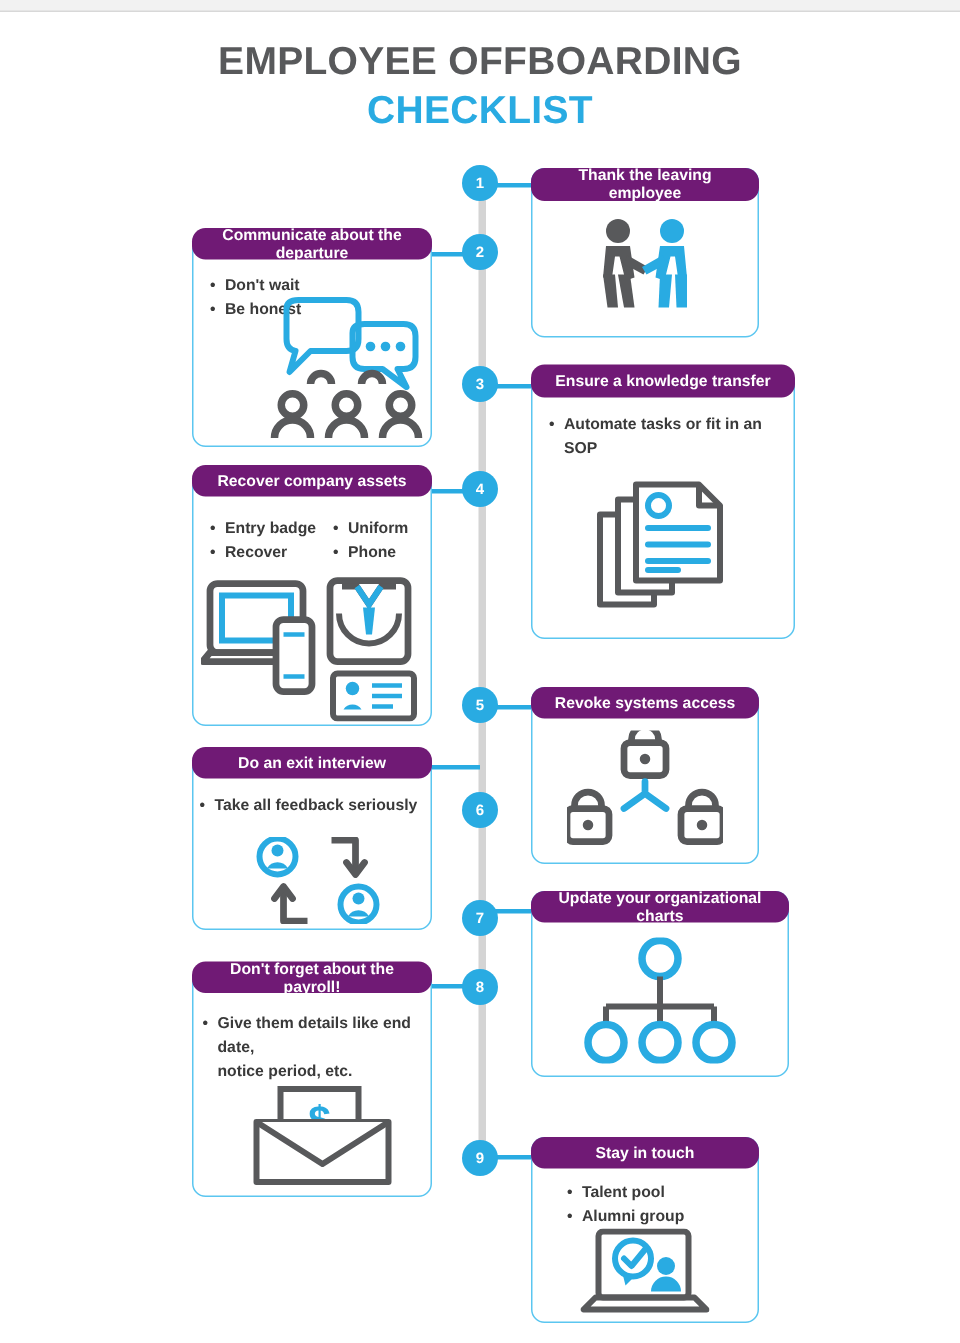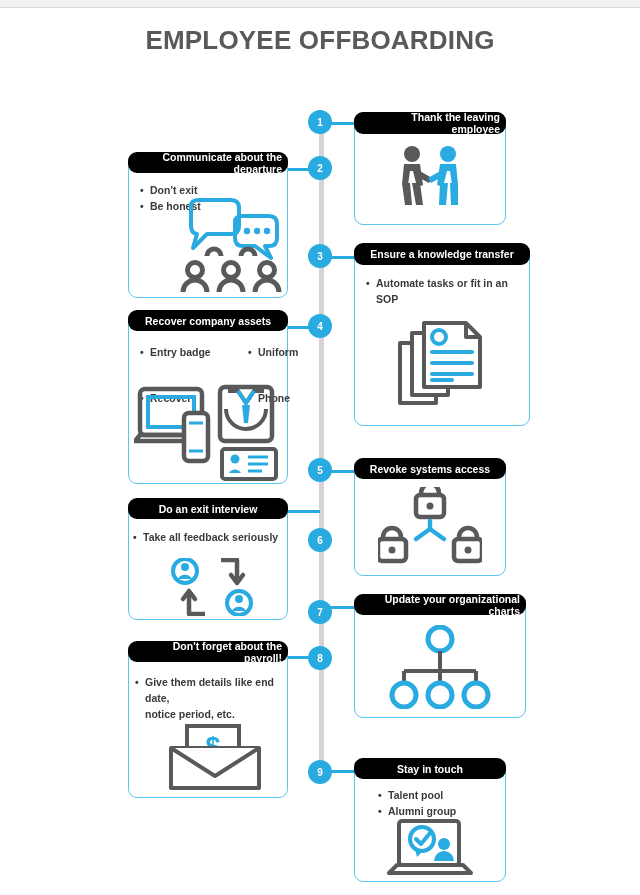--- a/index.html
+++ b/index.html
@@ -77,29 +77,29 @@
   
   .card {
     position: absolute;
     background: #ffffff;
     border: 1.5px solid #5bc6f0;
     border-radius: 9px;
     z-index: 4;
   }
   .card-head {
     position: absolute;
-    background: #000000;
+    background: #701a75;
     border-radius: 9px;
     color: #ffffff;
     font-size: 10.5px;
     font-weight: bold;
     display: flex;
     align-items: center;
     justify-content: center;
-    text-align: right;
+    text-align: center;
     z-index: 5;
     padding: 0 6px;
   }
   .card-body {
     position: absolute;
     z-index: 5;
   }
   .bullets {
     list-style: none;
     font-size: 10.5px;
@@ -116,37 +116,37 @@
     position: absolute;
     left: 0;
     color: #3a3a3a;
   }
   .bullets li.cont { padding-left: 10px; }
   .bullets li.cont::before { content: ""; }
   .bullets-2col {
     display: grid;
     grid-template-columns: 78px auto;
     column-gap: 4px;
-    gap: 30px;
   }
   .icon-wrap {
     position: absolute;
     display: flex;
     align-items: center;
     justify-content: center;
     z-index: 5;
   }
 </style>
 </head>
 <body>
 
 <div class="top-divider"></div>
 
 <div class="title-block">
   <div class="title-line1">EMPLOYEE OFFBOARDING</div>
+  <div class="title-line2">CHECKLIST</div>
 </div>
 
 <div class="timeline-line"></div>
 
 <div class="connector" style="left:325px; top:122px; width:34px;"></div>
 <div class="card" style="left:354px; top:112px; width:152px; height:113px;"></div>
 <div class="card-head" style="left:354px; top:112px; width:152px; height:22px;">Thank the leaving employee</div>
 <div class="icon-wrap" style="left:354px; top:136px; width:152px; height:86px;">
   <svg width="80" height="68" viewBox="0 0 80 68">
 
@@ -163,21 +163,21 @@
     <path d="M52 25 L38 33 L41 38 L54 31 Z" fill="#29abe2"></path>
   </svg>
 </div>
 <div class="marker" style="left:308px; top:110px;">1</div>
 
 <div class="connector" style="left:282px; top:168px; width:38px;"></div>
 <div class="card" style="left:128px; top:158px; width:160px; height:140px;"></div>
 <div class="card-head" style="left:128px; top:152px; width:160px; height:21px;">Communicate about the departure</div>
 <div class="card-body" style="left:140px; top:183px; width:140px;">
   <ul class="bullets">
-    <li>Don't exit</li>
+    <li>Don't wait</li>
     <li>Be honest</li>
   </ul>
 </div>
 <div class="icon-wrap" style="left:176px; top:196px; width:110px; height:98px;">
   <svg width="104" height="94" viewBox="0 0 104 94">
     <path d="M12 8 Q12 2 20 2 L52 2 Q60 2 60 10 L60 28 Q60 36 52 36 L28 36 L14 50 L18 36 Q12 35 12 28 Z" fill="none" stroke="#29abe2" stroke-width="4" stroke-linejoin="round"></path>
     <path d="M56 24 Q56 18 64 18 L90 18 Q98 18 98 26 L98 40 Q98 48 90 48 L86 48 L92 60 L76 48 L64 48 Q56 48 56 40 Z" fill="none" stroke="#29abe2" stroke-width="4" stroke-linejoin="round"></path>
     <circle cx="68" cy="33" r="3.2" fill="#29abe2"></circle>
     <circle cx="78" cy="33" r="3.2" fill="#29abe2"></circle>
     <circle cx="88" cy="33" r="3.2" fill="#29abe2"></circle>

